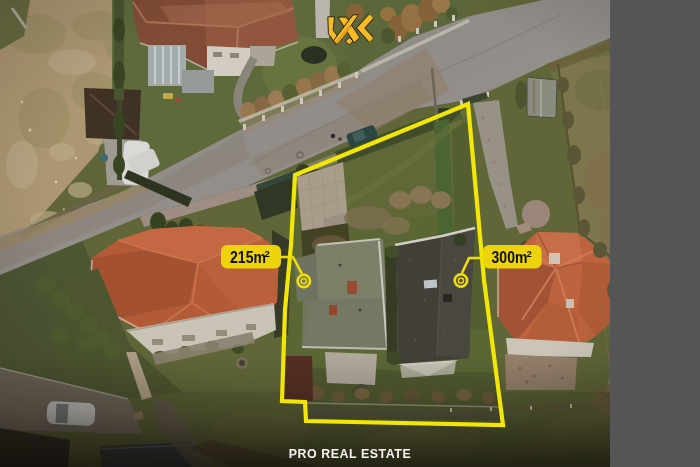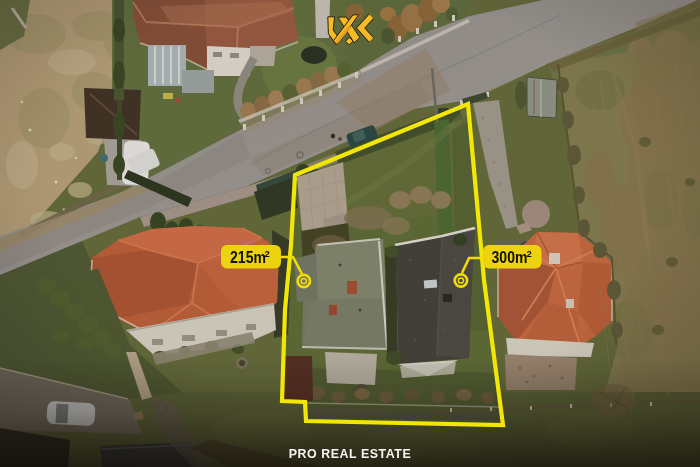--- a/index.html
+++ b/index.html
@@ -1,16 +1,16 @@
 <!DOCTYPE html>
 <html><head>
 <meta charset="utf-8">
 <style>
   html,body{margin:0;padding:0;background:#555;}
-  #stage{position:relative;width:700px;height:467px;overflow:hidden;font-family:"Liberation Sans",sans-serif;}
+  #stage{position:relative;width:610px;height:467px;overflow:hidden;font-family:"Liberation Sans",sans-serif;}
   svg{display:block;}
 </style>
 </head>
 <body>
 <div id="stage">
 <svg width="700" height="467" viewBox="0 0 700 467">
 <defs>
   <linearGradient id="bottomfade" x1="0" y1="0" x2="0" y2="1">
     <stop offset="0" stop-color="#140f09" stop-opacity="0"></stop>
     <stop offset="0.5" stop-color="#140f09" stop-opacity="0.22"></stop>

